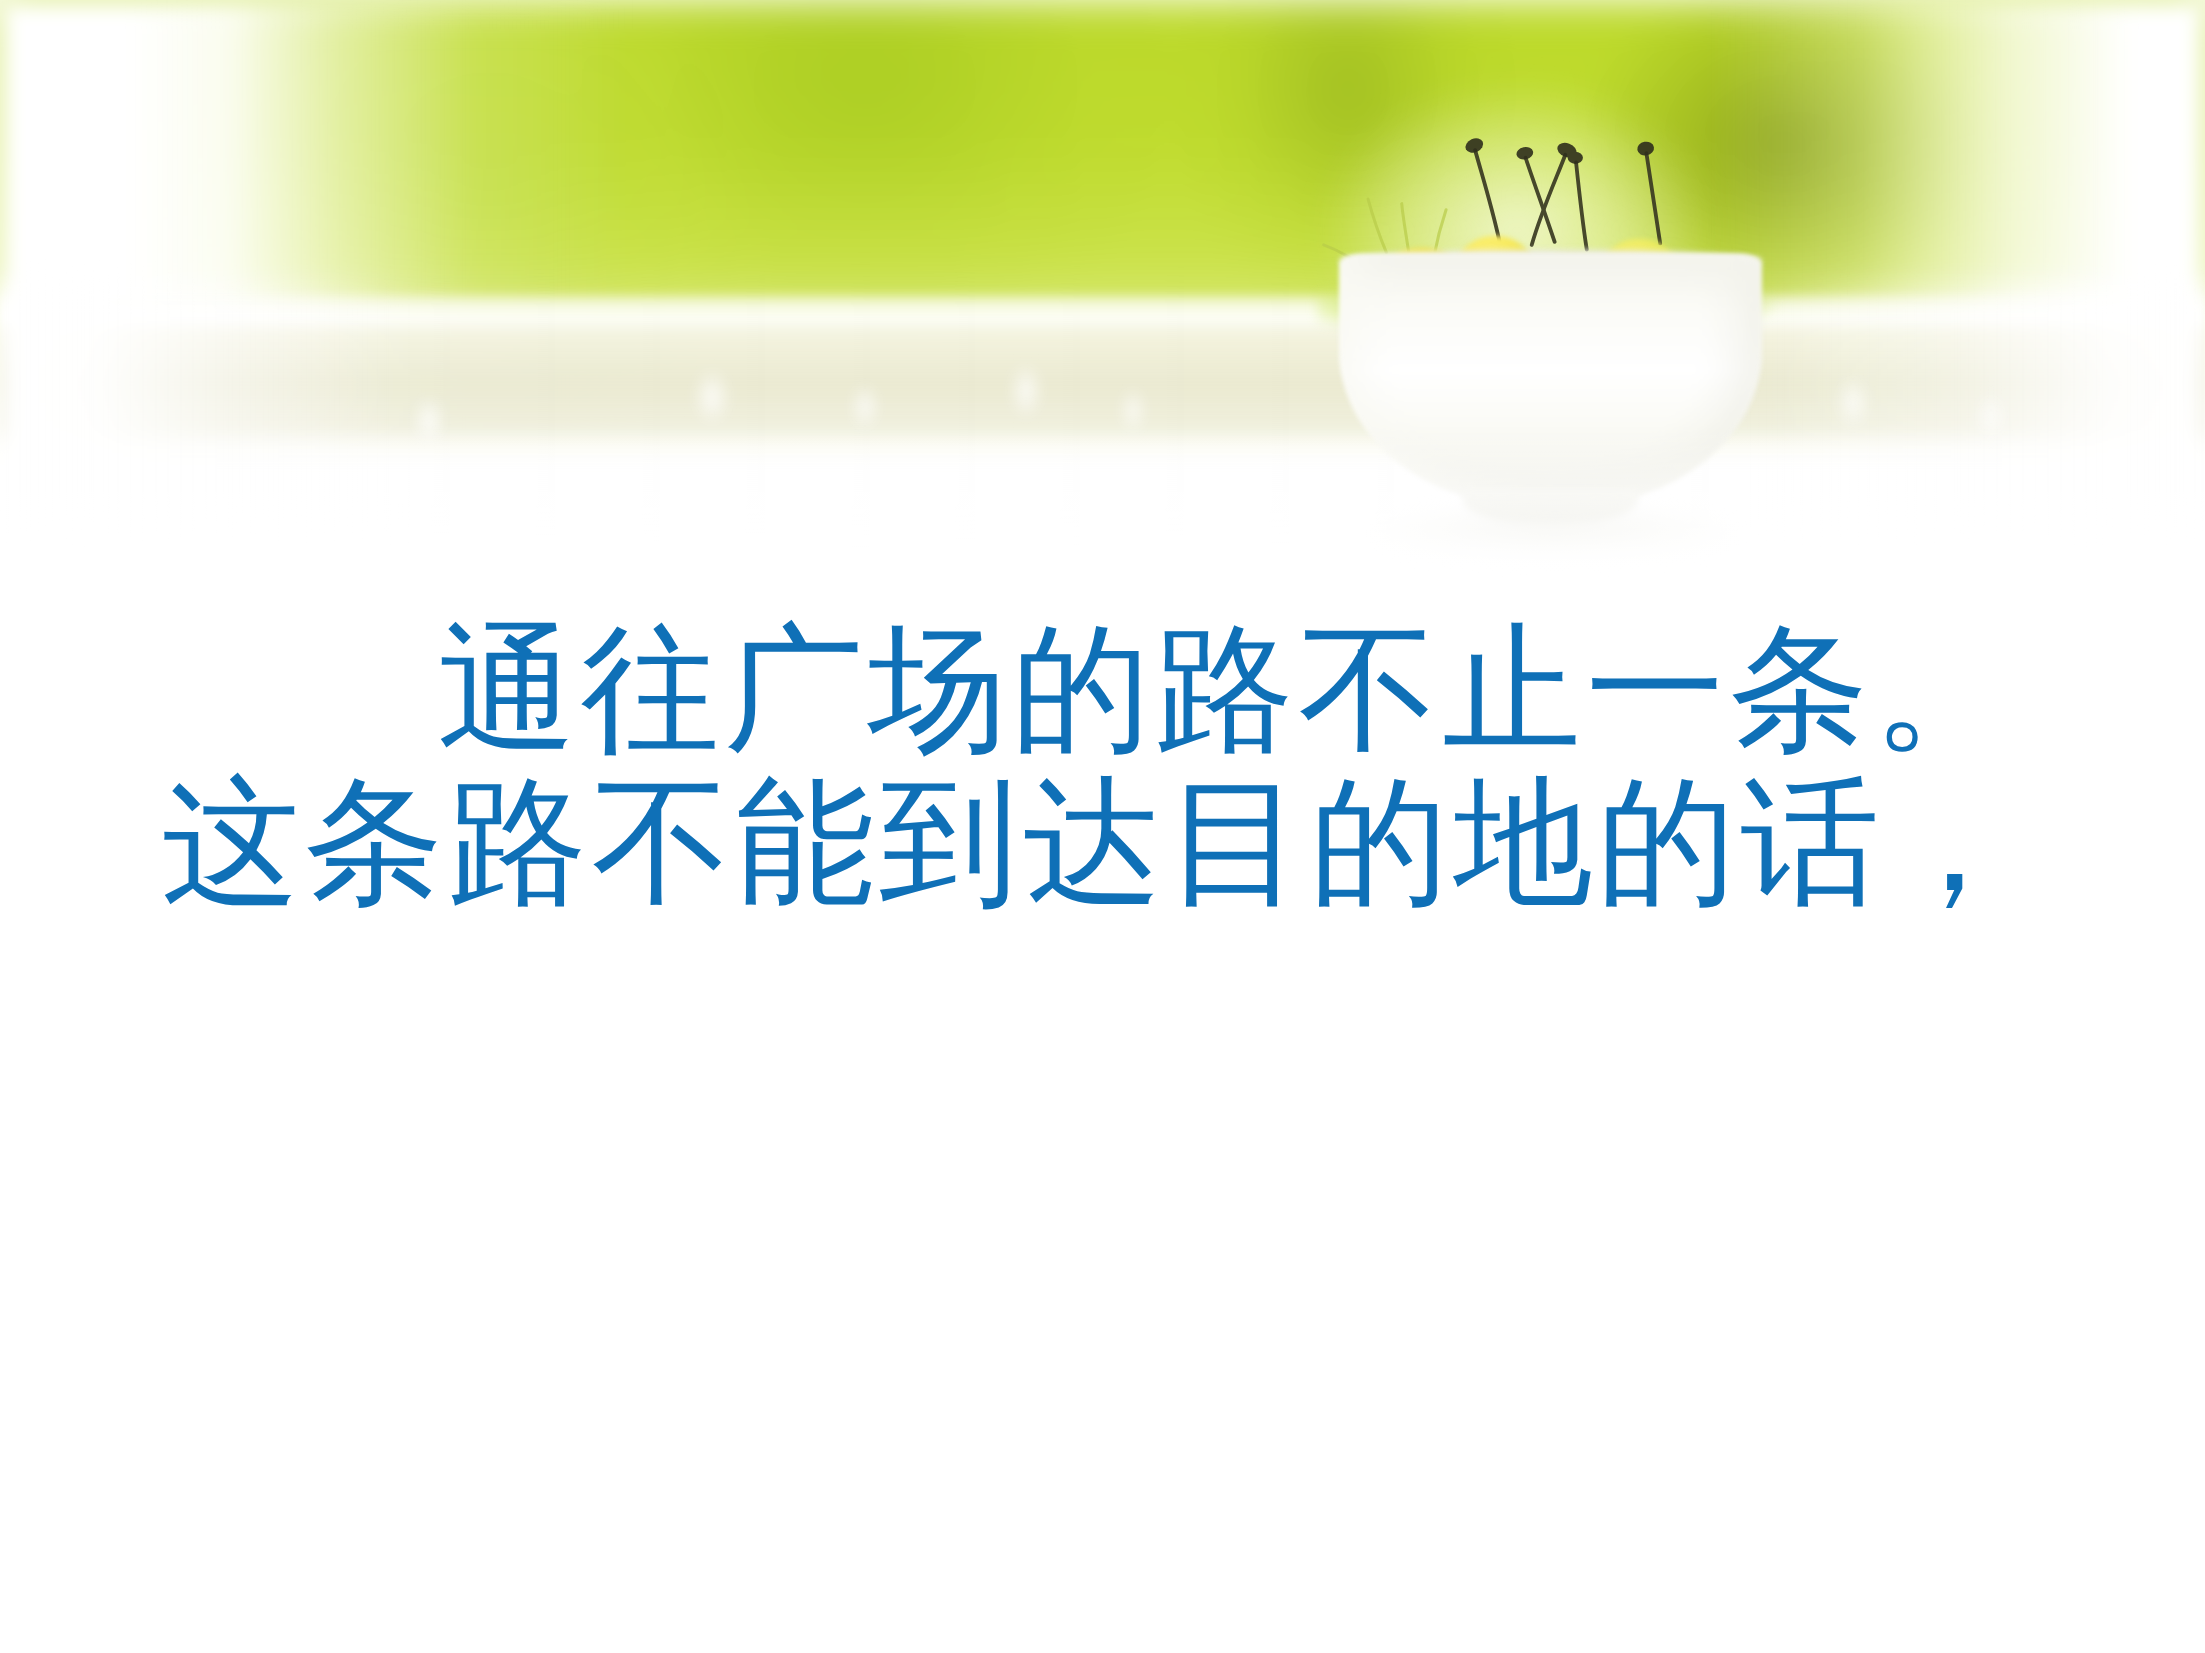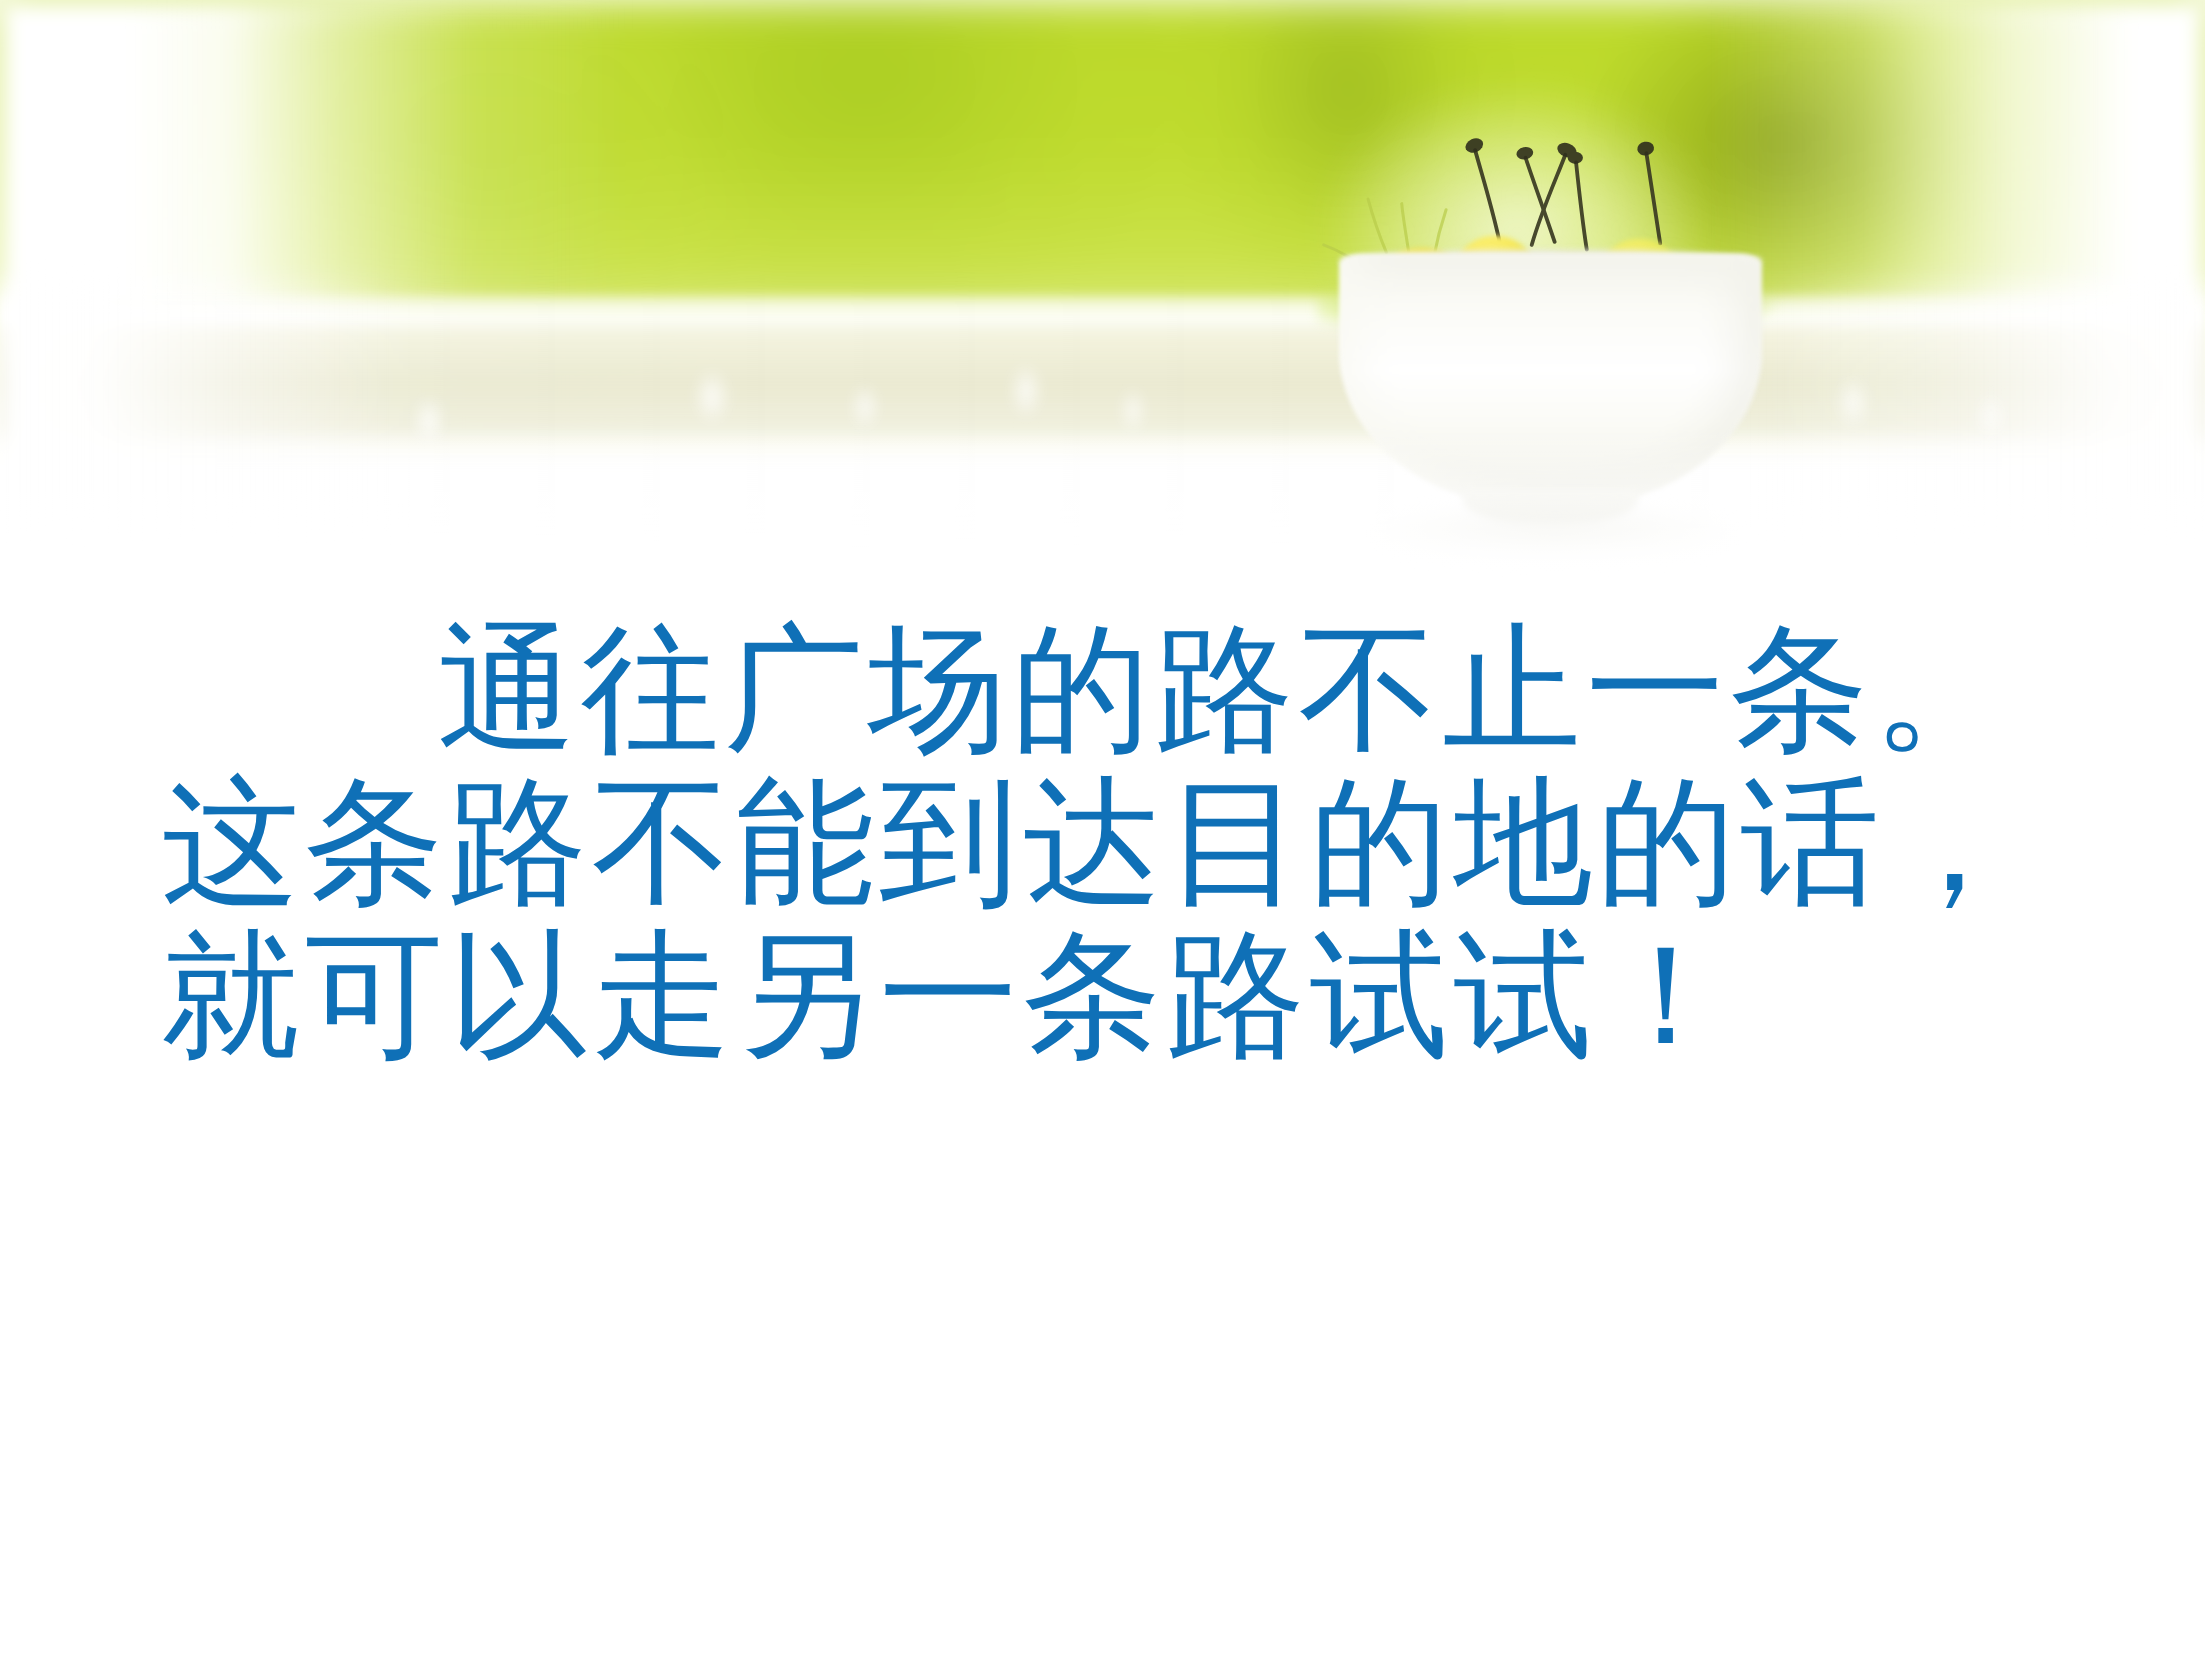--- a/index.html
+++ b/index.html
@@ -299,17 +299,16 @@
       <div class="bowl-foot"></div>
       <div class="bowl-shadow"></div>
     </div>
 
     <div class="photo-bottom-fade"></div>
   </div>
 
   <div class="text-block">
     <div class="text-line indent">通往广场的路不止一条。</div>
     <div class="text-line">这条路不能到达目的地的话，</div>
-    <div class="text-line">就可以走另一条路试试！</div>
   </div>
 
 </div>
 
 
 </body></html>

